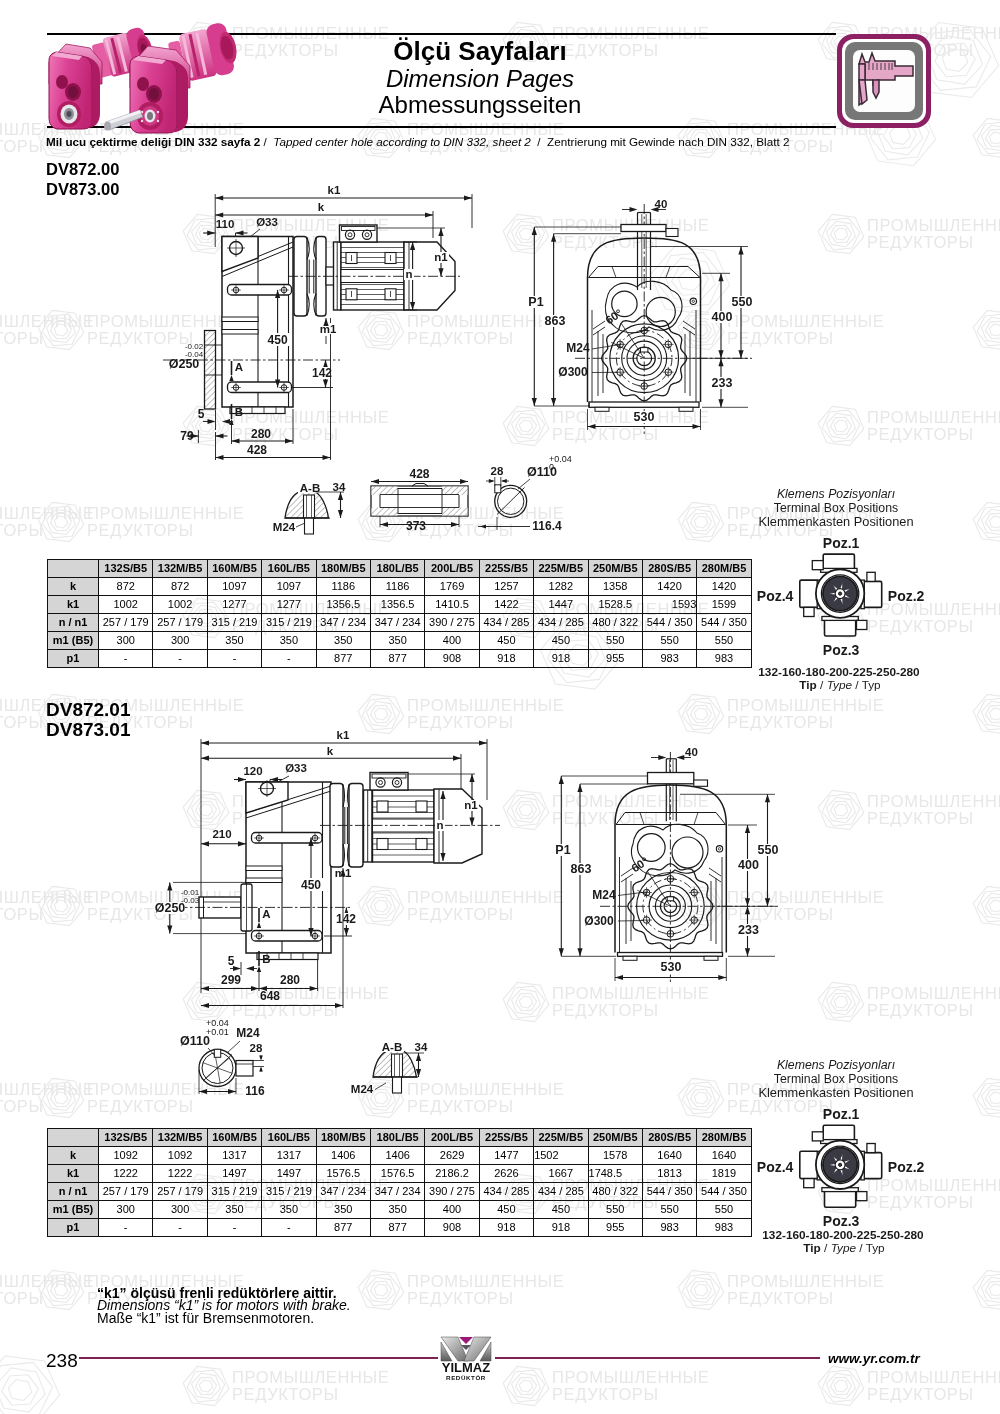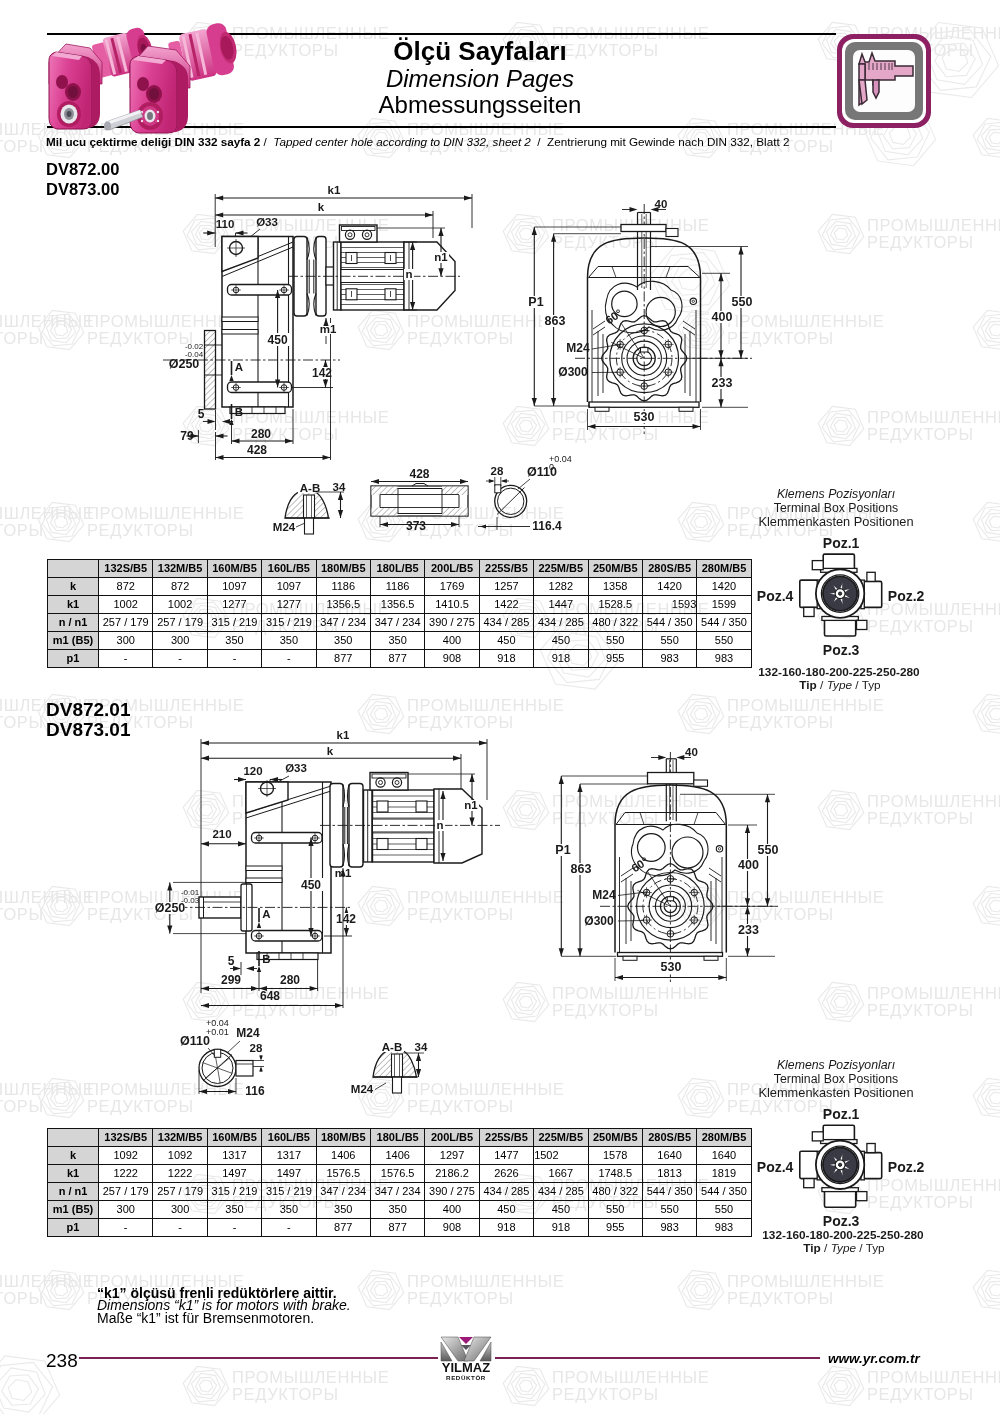--- a/index.html
+++ b/index.html
@@ -797,39 +797,39 @@
         <td style="width:53.4px;background:#d5d5d5;border:1.6px solid #111;text-align:center;font-weight:bold">280M/B5</td>
       </tr>
 <tr style="height:18px">
         <td style="border:1.4px solid #111;text-align:center;font-weight:bold;background:#d5d5d5">k</td>
         <td style="border:1.4px solid #111;text-align:center">1092</td>
         <td style="border:1.4px solid #111;text-align:center">1092</td>
         <td style="border:1.4px solid #111;text-align:center">1317</td>
         <td style="border:1.4px solid #111;text-align:center">1317</td>
         <td style="border:1.4px solid #111;text-align:center">1406</td>
         <td style="border:1.4px solid #111;text-align:center">1406</td>
-        <td style="border:1.4px solid #111;text-align:center">1297</td>
+        <td style="border:1.4px solid #111;text-align:center">2629</td>
         <td style="border:1.4px solid #111;text-align:center">1477</td>
         <td style="border:1.4px solid #111;text-align:left">1502</td>
         <td style="border:1.4px solid #111;text-align:center">1578</td>
         <td style="border:1.4px solid #111;text-align:center">1640</td>
         <td style="border:1.4px solid #111;text-align:center">1640</td>
       </tr>
 <tr style="height:18px">
         <td style="border:1.4px solid #111;text-align:center;font-weight:bold;background:#d5d5d5">k1</td>
         <td style="border:1.4px solid #111;text-align:center">1222</td>
         <td style="border:1.4px solid #111;text-align:center">1222</td>
         <td style="border:1.4px solid #111;text-align:center">1497</td>
         <td style="border:1.4px solid #111;text-align:center">1497</td>
         <td style="border:1.4px solid #111;text-align:center">1576.5</td>
         <td style="border:1.4px solid #111;text-align:center">1576.5</td>
         <td style="border:1.4px solid #111;text-align:center">2186.2</td>
         <td style="border:1.4px solid #111;text-align:center">2626</td>
         <td style="border:1.4px solid #111;text-align:center">1667</td>
-        <td style="border:1.4px solid #111;text-align:center">1748.5</td>
+        <td style="border:1.4px solid #111;">1748.5</td>
         <td style="border:1.4px solid #111;text-align:center">1813</td>
         <td style="border:1.4px solid #111;text-align:center">1819</td>
       </tr>
 <tr style="height:18px">
         <td style="border:1.4px solid #111;text-align:center;font-weight:bold;background:#d5d5d5">n / n1</td>
         <td style="border:1.4px solid #111;text-align:center">257 / 179</td>
         <td style="border:1.4px solid #111;text-align:center">257 / 179</td>
         <td style="border:1.4px solid #111;text-align:center">315 / 219</td>
         <td style="border:1.4px solid #111;text-align:center">315 / 219</td>
         <td style="border:1.4px solid #111;text-align:center">347 / 234</td>

